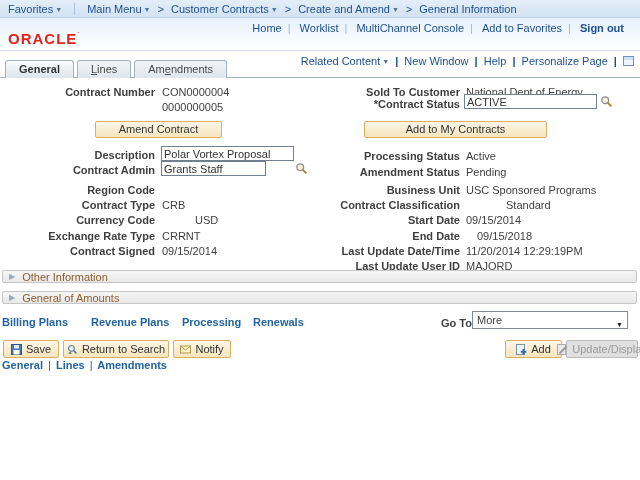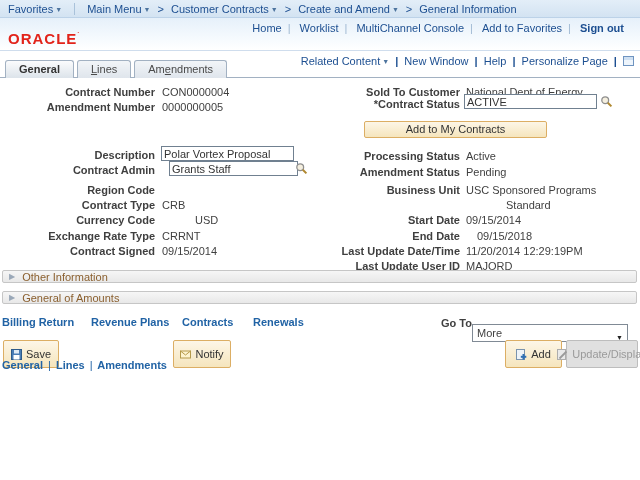--- a/index.html
+++ b/index.html
@@ -74,27 +74,27 @@
   .secbar {
     position:absolute; left:2px; right:3px; height:13px;
     background:linear-gradient(#f6f6f6,#e8e8e8); border:1px solid #c6c6c6; border-radius:2px;
     display:flex; align-items:center; color:#8a5f2e; cursor:pointer;
   }
   .secarrow { color:#9aa8b8; font-size:8px; margin:0 7px 0 6px; }
   
   .plink { position:absolute; top:316px; font-weight:bold; color:#2163a5; cursor:pointer; white-space:nowrap; }
   .gotolbl { position:absolute; top:317px; left:441px; font-weight:bold; color:#3f3f3f; }
   .gotosel {
-    position:absolute; top:324px; left:472px; width:156px; height:18px;
+    position:absolute; top:311px; left:472px; width:156px; height:18px;
     border:1px solid #808a95; background:#fff; line-height:16px; padding-left:4px; cursor:pointer;
   }
   .gotosel .selcaret { position:absolute; right:4px; top:5px; font-size:7px; color:#222; }
   
   .tbtn {
-    position:absolute; top:340px; height:28px; background:linear-gradient(#fdf6e7,#f5e5bd);
+    position:absolute; top:340px; height:18px; background:linear-gradient(#fdf6e7,#f5e5bd);
     border:1px solid #dcae64; border-radius:2px; color:#333; cursor:pointer;
     display:flex; align-items:center; justify-content:center; gap:4px;
     font-family:"Liberation Sans", sans-serif; font-size:11px;
   }
   .tbtn.disabled { background:#e0e0e0; border-color:#bdbdbd; color:#9a9a9a; cursor:default; }
   .ticon { display:inline-block; width:11px; height:11px; flex:0 0 auto; }
   .footlinks { position:absolute; top:359px; left:2px; font-weight:bold; color:#2163a5; white-space:nowrap; }
   .footlinks .fsep { font-weight:normal; color:#2163a5; padding:0 2px; }
   .footlinks span { cursor:pointer; }
 </style>
@@ -140,38 +140,38 @@
 
   <div class="tabline"></div>
   <div class="tabs">
     <div class="tab active"><span>General</span><span class="accel"></span><span></span></div>
     <div class="tab"><span></span><span class="accel">L</span><span>ines</span></div>
     <div class="tab"><span>Am</span><span class="accel">e</span><span>ndments</span></div>
   </div>
 
   <span class="lbl l" style="top:86px;">Contract Number</span>
   <span class="val l" style="top:86px;">CON0000004</span>
-  <span class="lbl l" style="top:101px;">Amendment Number</span>
   <span class="val l" style="top:101px;">0000000005</span>
 
   <span class="lbl r" style="top:86px;">Sold To Customer</span>
   <span class="val r dotted" style="top:86px;">National Dept of Energy</span>
   <span class="lbl r" style="top:98px;">*Contract Status</span>
   <input class="inp" style="left: 464px; top: 94px; width: 133px;" value="ACTIVE">
   <svg class="mag" style="left:600px; top:95px;" viewBox="0 0 13 13">
     <circle cx="5.2" cy="5.2" r="3.4" fill="#f5efdf" stroke="#8e8e8e" stroke-width="1.3"></circle>
     <line x1="7.8" y1="7.8" x2="11.4" y2="11.4" stroke="#b08830" stroke-width="2"></line>
   </svg>
 
+  <div class="pbtn" style="left:95px; top:121px; width:127px;">Amend Contract</div>
   <div class="pbtn" style="left:364px; top:121px; width:183px;">Add to My Contracts</div>
 
   <span class="lbl l" style="top:149px;">Description</span>
   <input class="inp" style="left: 161px; top: 146px; width: 133px;" value="Polar Vortex Proposal">
   <span class="lbl l" style="top:164px;">Contract Admin</span>
-  <input class="inp" style="left: 169px; top: 161px; width: 129px;" value="Grants Staff">
+  <input class="inp" style="left: 161px; top: 161px; width: 105px;" value="Grants Staff">
   <svg class="mag" style="left:295px; top:162px;" viewBox="0 0 13 13">
     <circle cx="5.2" cy="5.2" r="3.4" fill="#f5efdf" stroke="#8e8e8e" stroke-width="1.3"></circle>
     <line x1="7.8" y1="7.8" x2="11.4" y2="11.4" stroke="#b08830" stroke-width="2"></line>
   </svg>
 
   <span class="lbl l" style="top:184px;">Region Code</span>
   <span class="val l" style="top:184px;"></span>
   <span class="lbl l" style="top:199px;">Contract Type</span>
   <span class="val l" style="top:199px;">CRB</span>
   <span class="lbl l" style="top:214px;">Currency Code</span>
@@ -180,56 +180,65 @@
   <span class="val l" style="top:230px;">CRRNT</span>
   <span class="lbl l" style="top:245px;">Contract Signed</span>
   <span class="val l" style="top:245px;">09/15/2014</span>
 
   <span class="lbl r" style="top:150px;">Processing Status</span>
   <span class="val r" style="top:150px;">Active</span>
   <span class="lbl r" style="top:166px;">Amendment Status</span>
   <span class="val r" style="top:166px;">Pending</span>
   <span class="lbl r" style="top:184px;">Business Unit</span>
   <span class="val r" style="top:184px;">USC Sponsored Programs</span>
+  <span class="lbl r" style="top:199px;">Contract Classification</span>
   <span class="val r" style="top:199px;margin-left:40px;">Standard</span>
   <span class="lbl r" style="top:214px;">Start Date</span>
   <span class="val r" style="top:214px;">09/15/2014</span>
   <span class="lbl r" style="top:230px;">End Date</span>
   <span class="val r" style="top:230px;padding-left:11px;">09/15/2018</span>
   <span class="lbl r" style="top:245px;">Last Update Date/Time</span>
   <span class="val r" style="top:245px;">11/20/2014 12:29:19PM</span>
   <span class="lbl r" style="top:260px;">Last Update User ID</span>
   <span class="val r" style="top:260px;">MAJORD</span>
 
   <div class="secbar" style="top:270px;">
     <span class="secarrow">▶</span>
     <span>Other Information</span>
   </div>
   <div class="secbar" style="top:291px;">
     <span class="secarrow">▶</span>
     <span>General of Amounts</span>
   </div>
 
-  <span class="plink" style="left:2px;">Billing Return</span>
+  <span class="plink" style="left:2px;">Billing Plans</span>
   <span class="plink" style="left:91px;">Revenue Plans</span>
-  <span class="plink" style="left:182px;">Contracts</span>
+  <span class="plink" style="left:182px;">Processing</span>
   <span class="plink" style="left:253px;">Renewals</span>
   <span class="gotolbl">Go To</span>
   <div class="gotosel">
     <span>More</span>
     <span class="selcaret">▼</span>
   </div>
 
   <div class="tbtn" style="left:3px; width:56px;">
     <svg class="ticon" viewBox="0 0 11 11">
       <rect x="0.5" y="0.5" width="10" height="10" fill="#4a7db5" stroke="#2d5a8a"></rect>
       <rect x="3" y="1" width="5" height="3.5" fill="#dfeaf5"></rect>
       <rect x="2.5" y="6" width="6" height="4.5" fill="#ffffff"></rect>
     </svg>
     <span>Save</span>
+  </div>
+  <div class="tbtn" style="left:63px; width:106px;">
+    <svg class="ticon" viewBox="0 0 11 11">
+      <circle cx="4.4" cy="4.4" r="2.9" fill="#eef3f8" stroke="#5a7da0" stroke-width="1.2"></circle>
+      <line x1="6.6" y1="6.6" x2="9.4" y2="9.4" stroke="#5a7da0" stroke-width="1.6"></line>
+      <path d="M1,9.8 L5,9.8 L3.2,7.6 Z" fill="#3f8a3f"></path>
+    </svg>
+    <span>Return to Search</span>
   </div>
   <div class="tbtn" style="left:173px; width:58px;">
     <svg class="ticon" viewBox="0 0 11 11">
       <rect x="0.5" y="2" width="10" height="7" fill="#fdf3cf" stroke="#b59a4a"></rect>
       <path d="M0.5,2 L5.5,6 L10.5,2" fill="none" stroke="#b59a4a"></path>
     </svg>
     <span>Notify</span>
   </div>
   <div class="tbtn" style="left:505px; width:57px;">
     <svg class="ticon" viewBox="0 0 11 11">

